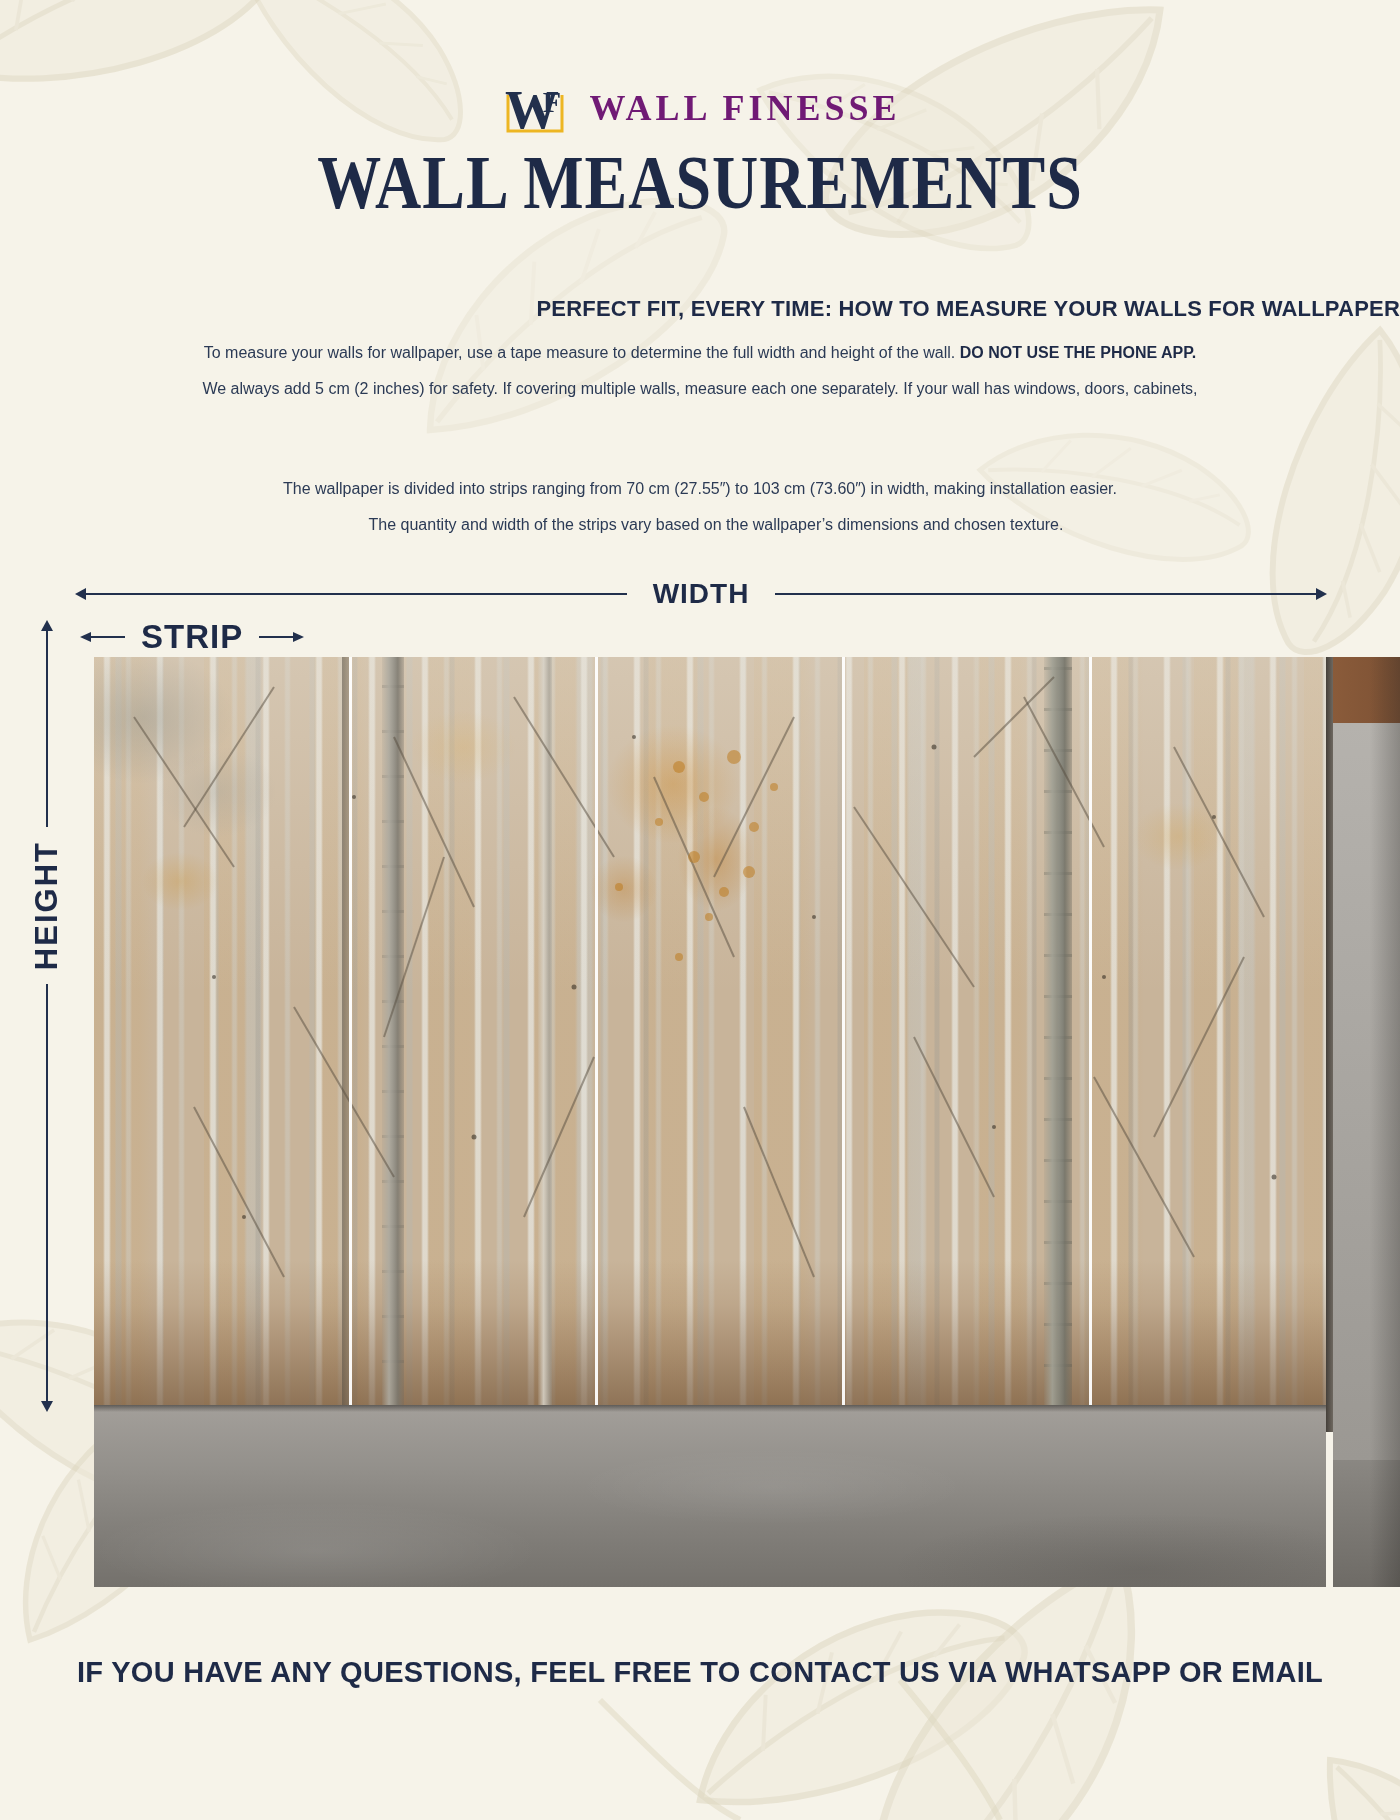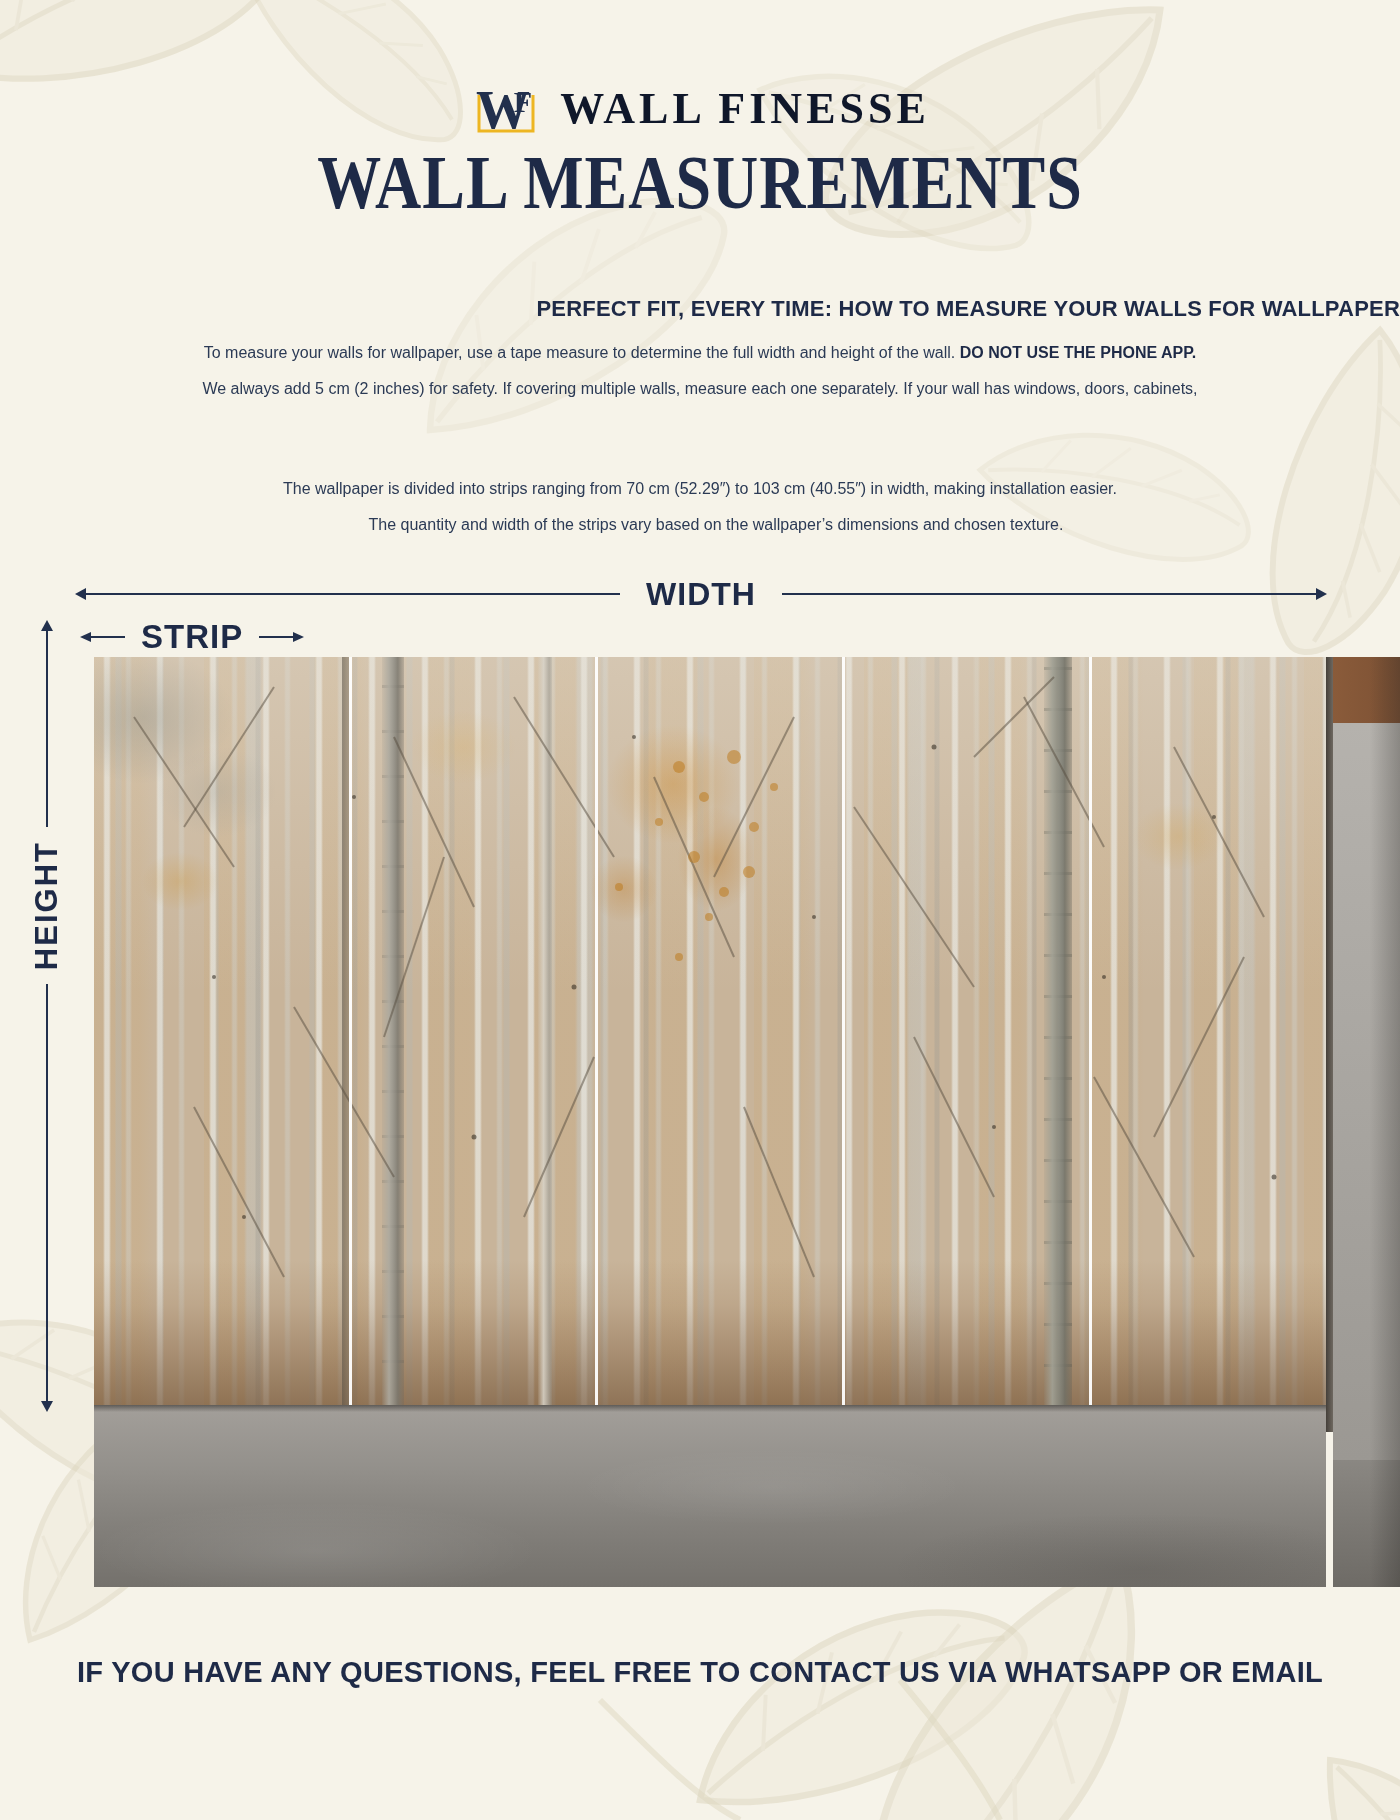--- a/index.html
+++ b/index.html
@@ -5,39 +5,39 @@
   html,body{margin:0;padding:0;background:#e8e4d6;}
   #canvas{
     position:relative;width:1400px;height:1820px;margin:0 auto;
     background:#f6f3e9;overflow:hidden;
     font-family:"Liberation Sans",sans-serif;color:#22304d;
   }
   
   .bg-leaves{position:absolute;inset:0;pointer-events:none;}
   
   .logo-row{position:absolute;top:76px;left:0;right:0;display:flex;align-items:center;justify-content:center;gap:18px;}
-  .brand-name{font-family:"Liberation Serif",serif;font-size:44px;letter-spacing:4px;color:#0f172a;font-weight:600;}
+  .brand-name{font-family:"Liberation Serif",serif;font-size:36px;letter-spacing:4px;color:#701a75;font-weight:600;}
   .title-wrap{position:absolute;top:146px;left:0;right:0;text-align:center;}
   .page-title{
     display:inline-block;font-family:"Liberation Serif",serif;font-weight:700;
     font-size:64px;letter-spacing:1px;color:#1e2a47;transform:scaleY(1.18);transform-origin:center;
   }
   
   .intro-heading{position:absolute;top:296px;left:0;right:0;text-align:right;
     font-size:22px;font-weight:700;color:#1e2a47;letter-spacing:.2px;}
   .body-line{position:absolute;left:0;right:0;text-align:center;font-size:16px;color:#2b3a55;white-space:nowrap;}
   .body-line b{font-weight:700;color:#1e2a47;}
   .l1{top:344px;} .l2{top:380px;} .l3{top:416px;}
   .n1{top:480px;} .n2{top:516px;padding-left:32px;}
   .width-row{position:absolute;top:574px;left:75px;width:1252px;height:40px;display:flex;align-items:center;}
   .arrow-line{height:2px;background:#22304d;flex:1;}
   .ah{width:0;height:0;border-top:6px solid transparent;border-bottom:6px solid transparent;}
   .ah-left{border-right:11px solid #22304d;}
   .ah-right{border-left:11px solid #22304d;}
-  .width-label{font-size:32px;font-weight:700;letter-spacing:1px;color:#1e2a47;margin:0 26px;}
+  .width-label{font-size:28px;font-weight:700;letter-spacing:1px;color:#1e2a47;margin:0 26px;}
   .strip-row{position:absolute;top:616px;left:80px;height:42px;display:flex;align-items:center;}
   .strip-line{width:34px;height:2px;background:#22304d;}
   .strip-label{font-size:33px;font-weight:700;letter-spacing:1px;color:#1e2a47;margin:0 16px;}
   .ah-s{border-top-width:5px;border-bottom-width:5px;}
   
   .height-col{position:absolute;left:34px;top:620px;width:26px;height:792px;display:flex;flex-direction:column;align-items:center;}
   .v-ah{width:0;height:0;border-left:6px solid transparent;border-right:6px solid transparent;}
   .v-ah-up{border-bottom:11px solid #22304d;}
   .v-ah-down{border-top:11px solid #22304d;}
   .v-line{width:2px;background:#22304d;}
@@ -160,21 +160,21 @@
     <h1 class="page-title" style="margin:0">WALL MEASUREMENTS</h1>
   </div>
 
   <div class="intro-heading">PERFECT FIT, EVERY TIME: HOW TO MEASURE YOUR WALLS FOR WALLPAPER</div>
   <div class="body-line l1">
     <span>To measure your walls for wallpaper, use a tape measure to determine the full width and height of the wall.</span>
     <b>DO NOT USE THE PHONE APP.</b>
   </div>
   <div class="body-line l2">We always add 5 cm (2 inches) for safety. If covering multiple walls, measure each one separately. If your wall has windows, doors, cabinets,</div>
 
-  <div class="body-line n1">The wallpaper is divided into strips ranging from 70 cm (52.29″) to 103 cm (40.55″) in width, making installation easier.</div>
+  <div class="body-line n1">The wallpaper is divided into strips ranging from 70 cm (27.55″) to 103 cm (73.60″) in width, making installation easier.</div>
   <div class="body-line n2">The quantity and width of the strips vary based on the wallpaper’s dimensions and chosen texture.</div>
 
   <div class="width-row">
     <div class="ah ah-left"></div>
     <div class="arrow-line"></div>
     <div class="width-label">WIDTH</div>
     <div class="arrow-line"></div>
     <div class="ah ah-right"></div>
   </div>
 

